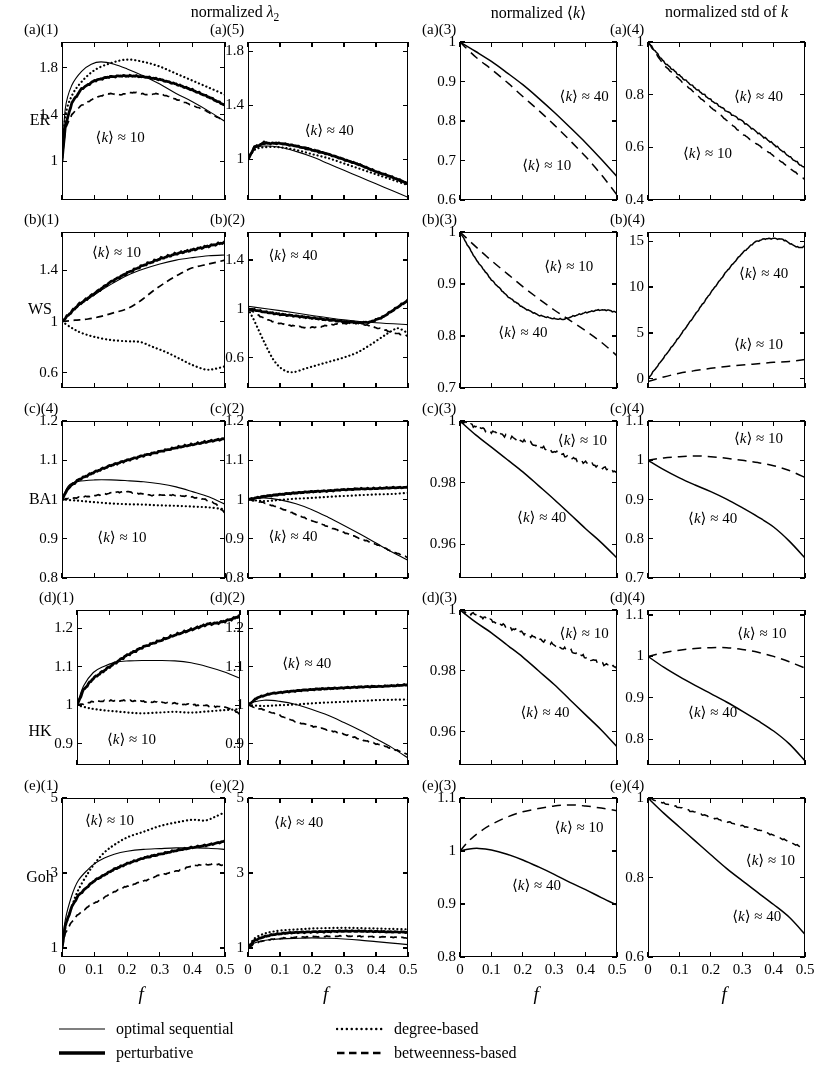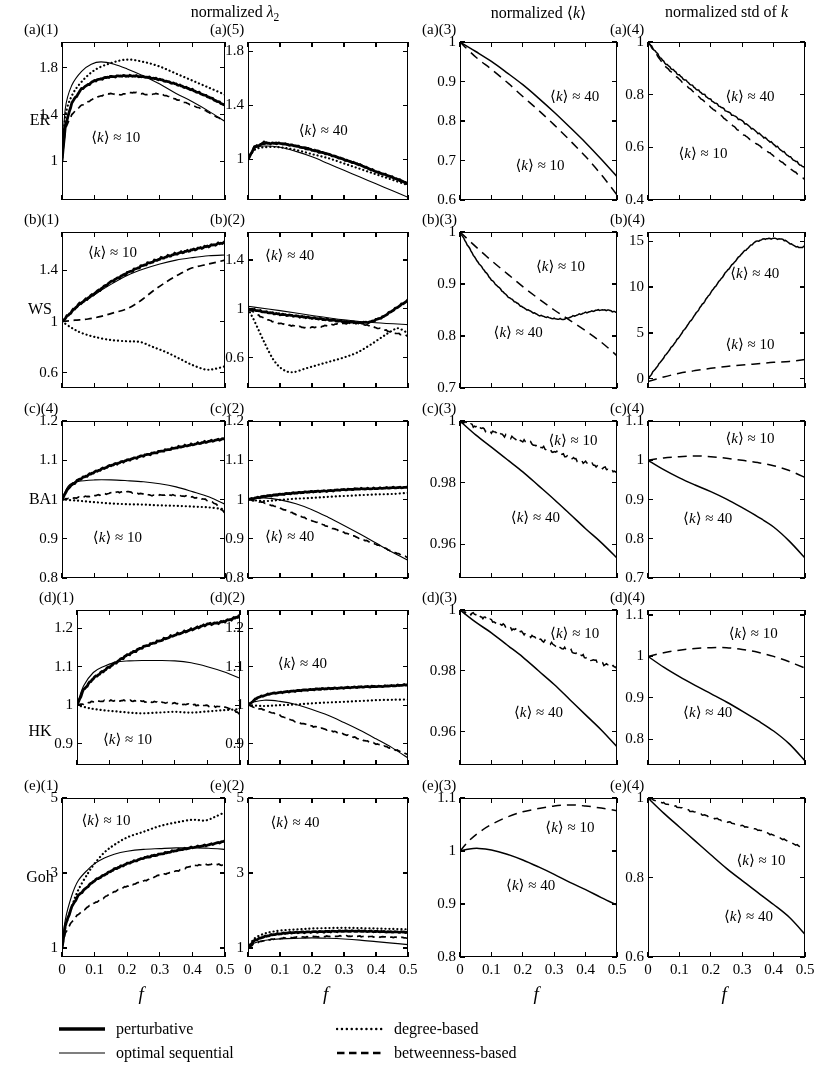--- a/index.html
+++ b/index.html
@@ -4,21 +4,21 @@
 <style>
   html,body{margin:0;padding:0;background:#ffffff;}
   body{width:817px;height:1065px;overflow:hidden;
        font-family:"Liberation Serif","DejaVu Serif",serif;color:#000;}
   #figure{position:relative;width:817px;height:1065px;background:#fff;}
   .colhead{position:absolute;top:3px;text-align:center;font-size:16px;white-space:nowrap;}
   #head-lambda{left:62px;width:346px;}
   #head-k{left:460px;width:157px;}
   #head-std{left:636px;width:181px;}
   .colhead sub{font-size:0.72em;}
-  .panel{position:absolute;}
+  .panel{position:absolute;padding-left:13px;}
   .panel svg{position:absolute;left:0;top:0;overflow:visible;}
   .plabel{position:absolute;left:-38px;top:-21px;font-size:15px;white-space:nowrap;}
   .ytick{position:absolute;left:-56px;width:52px;text-align:right;font-size:15px;}
   .xtick{position:absolute;width:34px;text-align:center;font-size:15px;}
   .xlab{position:absolute;font-size:19px;font-style:italic;}
   .ann{position:absolute;transform:translate(-50%,-50%);font-size:15px;white-space:nowrap;}
   .rowlab{position:absolute;left:12px;width:56px;text-align:center;font-size:16px;}
   #legend{position:absolute;left:58px;top:1017px;display:grid;
           grid-template-rows:24px 24px;grid-auto-flow:column;grid-auto-columns:278px;}
   .litem{display:flex;align-items:center;gap:10px;font-size:16px;}
@@ -926,29 +926,29 @@
         <div class="xtick" style="left: 77.2px; top: 163px;">0.3</div>
         <div class="xtick" style="left: 108.6px; top: 163px;">0.4</div>
         <div class="xtick" style="left: 140px; top: 163px;">0.5</div>
         <div class="xlab" style="left: 73.5px; top: 185px;">f</div>
       </div>
     </div>
 
   <div id="legend">
     <div class="litem">
       <svg class="lsample" viewBox="0 0 48 8">
-          <line class="ls-thick" x1="1" y1="4" x2="47" y2="4"></line>
-        </svg>
-      <span>perturbative</span>
+          <line class="ls-thin" x1="1" y1="4" x2="47" y2="4"></line>
+        </svg>
+      <span>optimal sequential</span>
     </div>
     <div class="litem">
       <svg class="lsample" viewBox="0 0 48 8">
-          <line class="ls-thin" x1="1" y1="4" x2="47" y2="4"></line>
-        </svg>
-      <span>optimal sequential</span>
+          <line class="ls-thick" x1="1" y1="4" x2="47" y2="4"></line>
+        </svg>
+      <span>perturbative</span>
     </div>
     <div class="litem">
       <svg class="lsample" viewBox="0 0 48 8">
           <line class="ls-dot" x1="1" y1="4" x2="47" y2="4"></line>
         </svg>
       <span>degree-based</span>
     </div>
     <div class="litem">
       <svg class="lsample" viewBox="0 0 48 8">
           <line class="ls-dash" x1="1" y1="4" x2="47" y2="4"></line>

